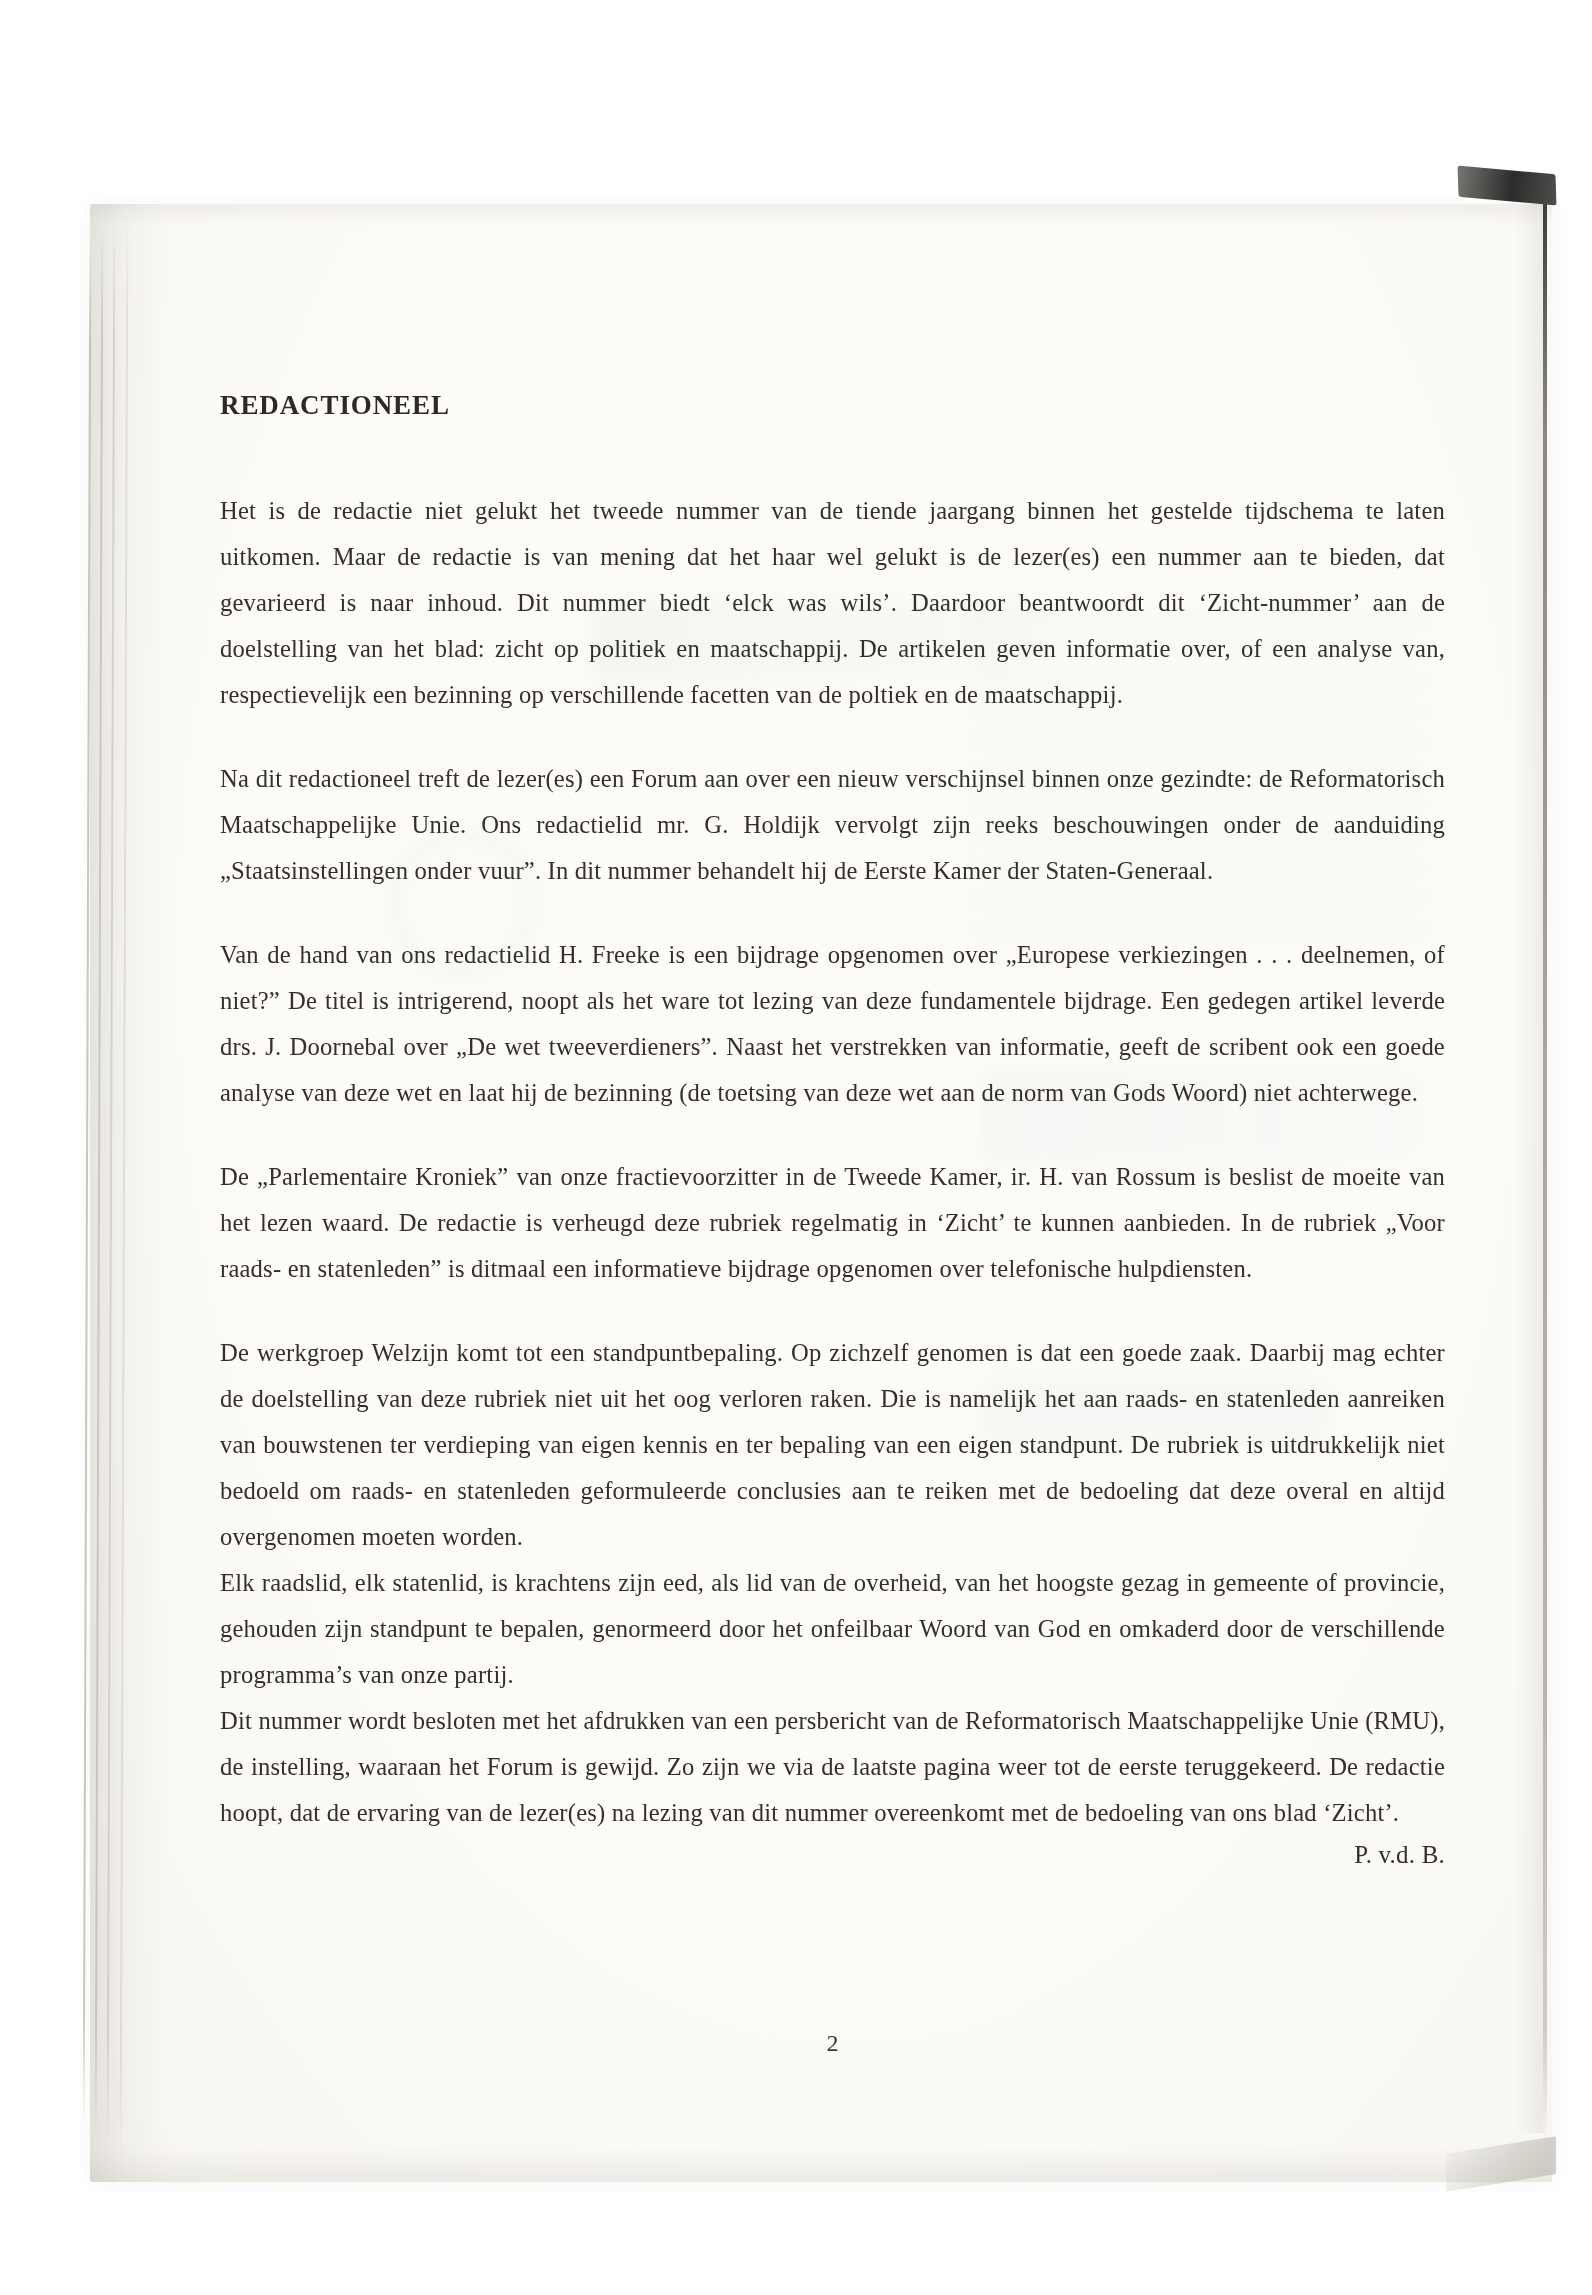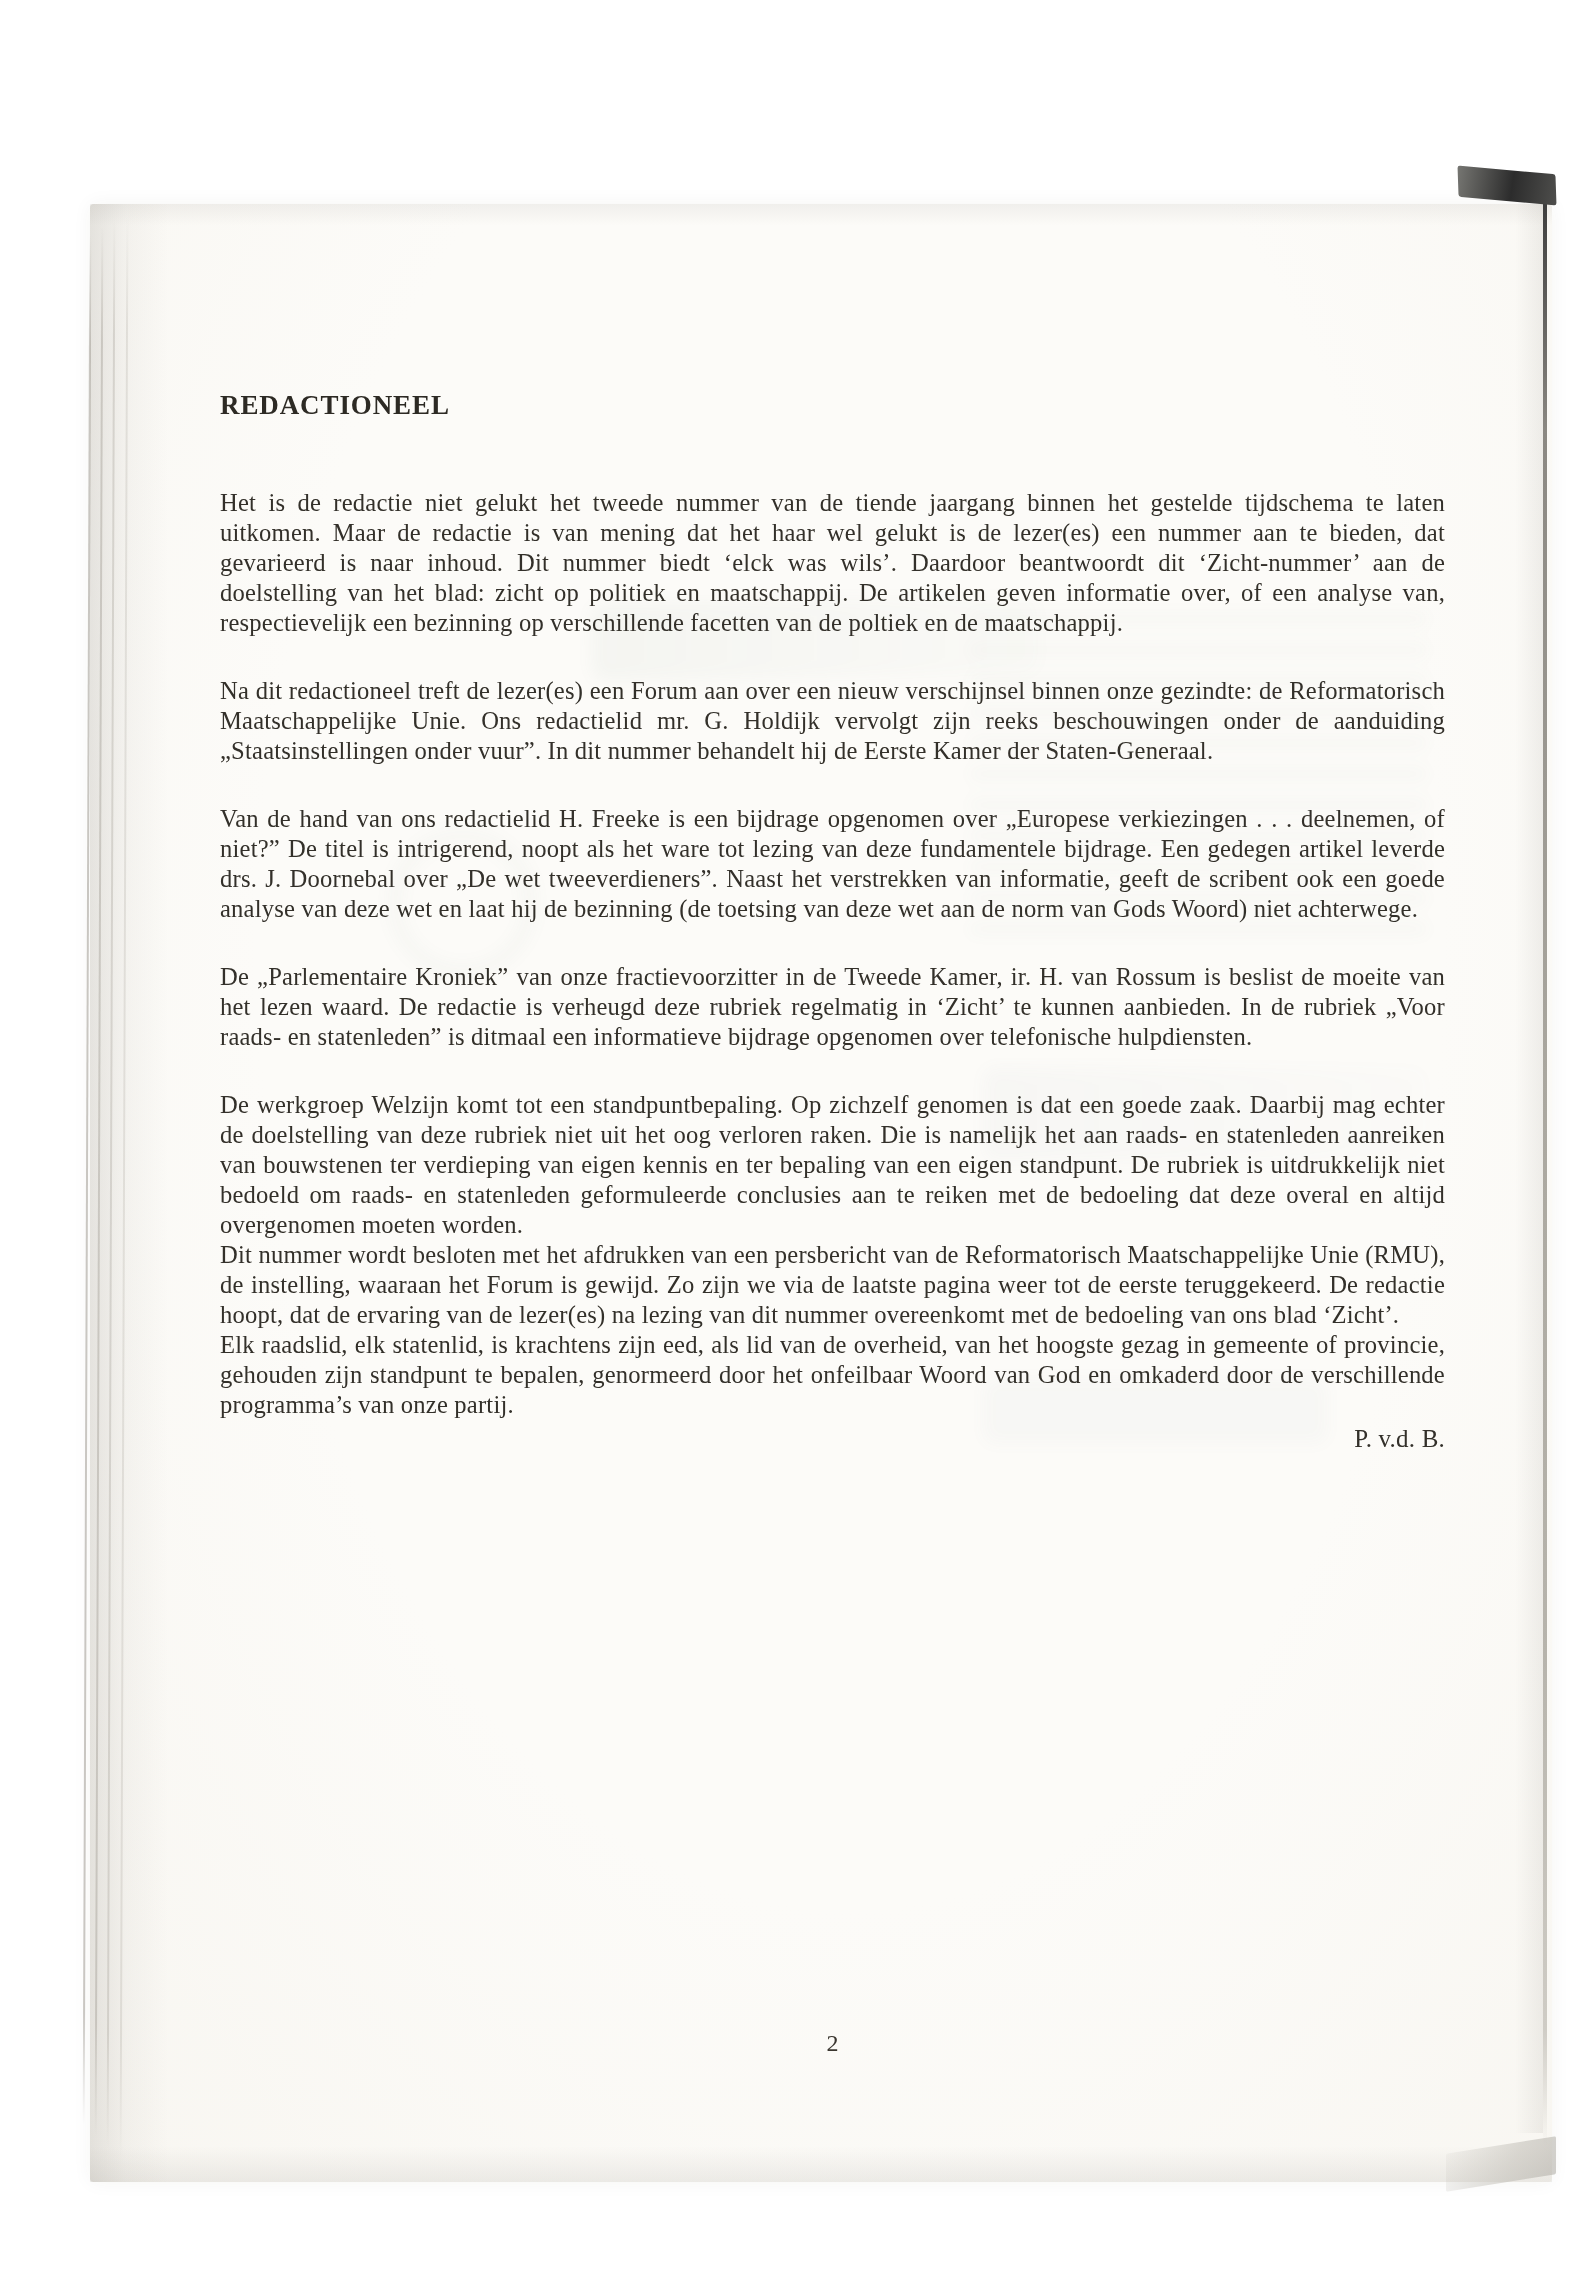--- a/index.html
+++ b/index.html
@@ -121,21 +121,21 @@
   }
   .title {
     font-size: 27px;
     font-weight: bold;
     letter-spacing: 0.9px;
     margin: 0 0 67px 0;
     color: #2d2a24;
   }
   .para {
     font-size: 24.6px;
-    line-height: 30px;
+    line-height: 46px;
     text-align: justify;
     letter-spacing: 0.2px;
     margin: 0 0 38px 0;
   }
   .para.tight {
     margin-bottom: 0;
   }
   .para.last {
     margin-bottom: 0;
   }
@@ -172,22 +172,22 @@
     <div class="ghost g5"></div>
 
     <div class="text-block">
       <h1 class="title">REDACTIONEEL</h1>
 
       <p class="para">Het is de redactie niet gelukt het tweede nummer van de tiende jaargang binnen het gestelde tijdschema te laten uitkomen. Maar de redactie is van mening dat het haar wel gelukt is de lezer(es) een nummer aan te bieden, dat gevarieerd is naar inhoud. Dit nummer biedt ‘elck was wils’. Daardoor beantwoordt dit ‘Zicht-nummer’ aan de doelstelling van het blad: zicht op politiek en maatschappij. De artikelen geven informatie over, of een analyse van, respectievelijk een bezinning op verschillende facetten van de poltiek en de maatschappij.</p>
       <p class="para">Na dit redactioneel treft de lezer(es) een Forum aan over een nieuw verschijnsel binnen onze gezindte: de Reformatorisch Maatschappelijke Unie. Ons redactielid mr. G. Holdijk vervolgt zijn reeks beschouwingen onder de aanduiding „Staatsinstellingen onder vuur”. In dit nummer behandelt hij de Eerste Kamer der Staten-Generaal.</p>
       <p class="para">Van de hand van ons redactielid H. Freeke is een bijdrage opgenomen over „Europese verkiezingen . . . deelnemen, of niet?” De titel is intrigerend, noopt als het ware tot lezing van deze fundamentele bijdrage. Een gedegen artikel leverde drs. J. Doornebal over „De wet tweeverdieners”. Naast het verstrekken van informatie, geeft de scribent ook een goede analyse van deze wet en laat hij de bezinning (de toetsing van deze wet aan de norm van Gods Woord) niet achterwege.</p>
       <p class="para">De „Parlementaire Kroniek” van onze fractievoorzitter in de Tweede Kamer, ir. H. van Rossum is beslist de moeite van het lezen waard. De redactie is verheugd deze rubriek regelmatig in ‘Zicht’ te kunnen aanbieden. In de rubriek „Voor raads- en statenleden” is ditmaal een informatieve bijdrage opgenomen over telefonische hulpdiensten.</p>
       <p class="para tight">De werkgroep Welzijn komt tot een standpuntbepaling. Op zichzelf genomen is dat een goede zaak. Daarbij mag echter de doelstelling van deze rubriek niet uit het oog verloren raken. Die is namelijk het aan raads- en statenleden aanreiken van bouwstenen ter verdieping van eigen kennis en ter bepaling van een eigen standpunt. De rubriek is uitdrukkelijk niet bedoeld om raads- en statenleden geformuleerde conclusies aan te reiken met de bedoeling dat deze overal en altijd overgenomen moeten worden.</p>
+      <p class="para tight">Elk raadslid, elk statenlid, is krachtens zijn eed, als lid van de overheid, van het hoogste gezag in gemeente of provincie, gehouden zijn standpunt te bepalen, genormeerd door het onfeilbaar Woord van God en omkaderd door de verschillende programma’s van onze partij.</p>
       <p class="para last">Dit nummer wordt besloten met het afdrukken van een persbericht van de Reformatorisch Maatschappelijke Unie (RMU), de instelling, waaraan het Forum is gewijd. Zo zijn we via de laatste pagina weer tot de eerste teruggekeerd. De redactie hoopt, dat de ervaring van de lezer(es) na lezing van dit nummer overeenkomt met de bedoeling van ons blad ‘Zicht’.</p>
-      <p class="para tight">Elk raadslid, elk statenlid, is krachtens zijn eed, als lid van de overheid, van het hoogste gezag in gemeente of provincie, gehouden zijn standpunt te bepalen, genormeerd door het onfeilbaar Woord van God en omkaderd door de verschillende programma’s van onze partij.</p>
 
       <div class="signature">P. v.d. B.</div>
     </div>
 
     <div class="page-number">2</div>
   </div>
 
   <div class="edge-line l1"></div>
   <div class="edge-line l2"></div>
   <div class="edge-line l3"></div>

